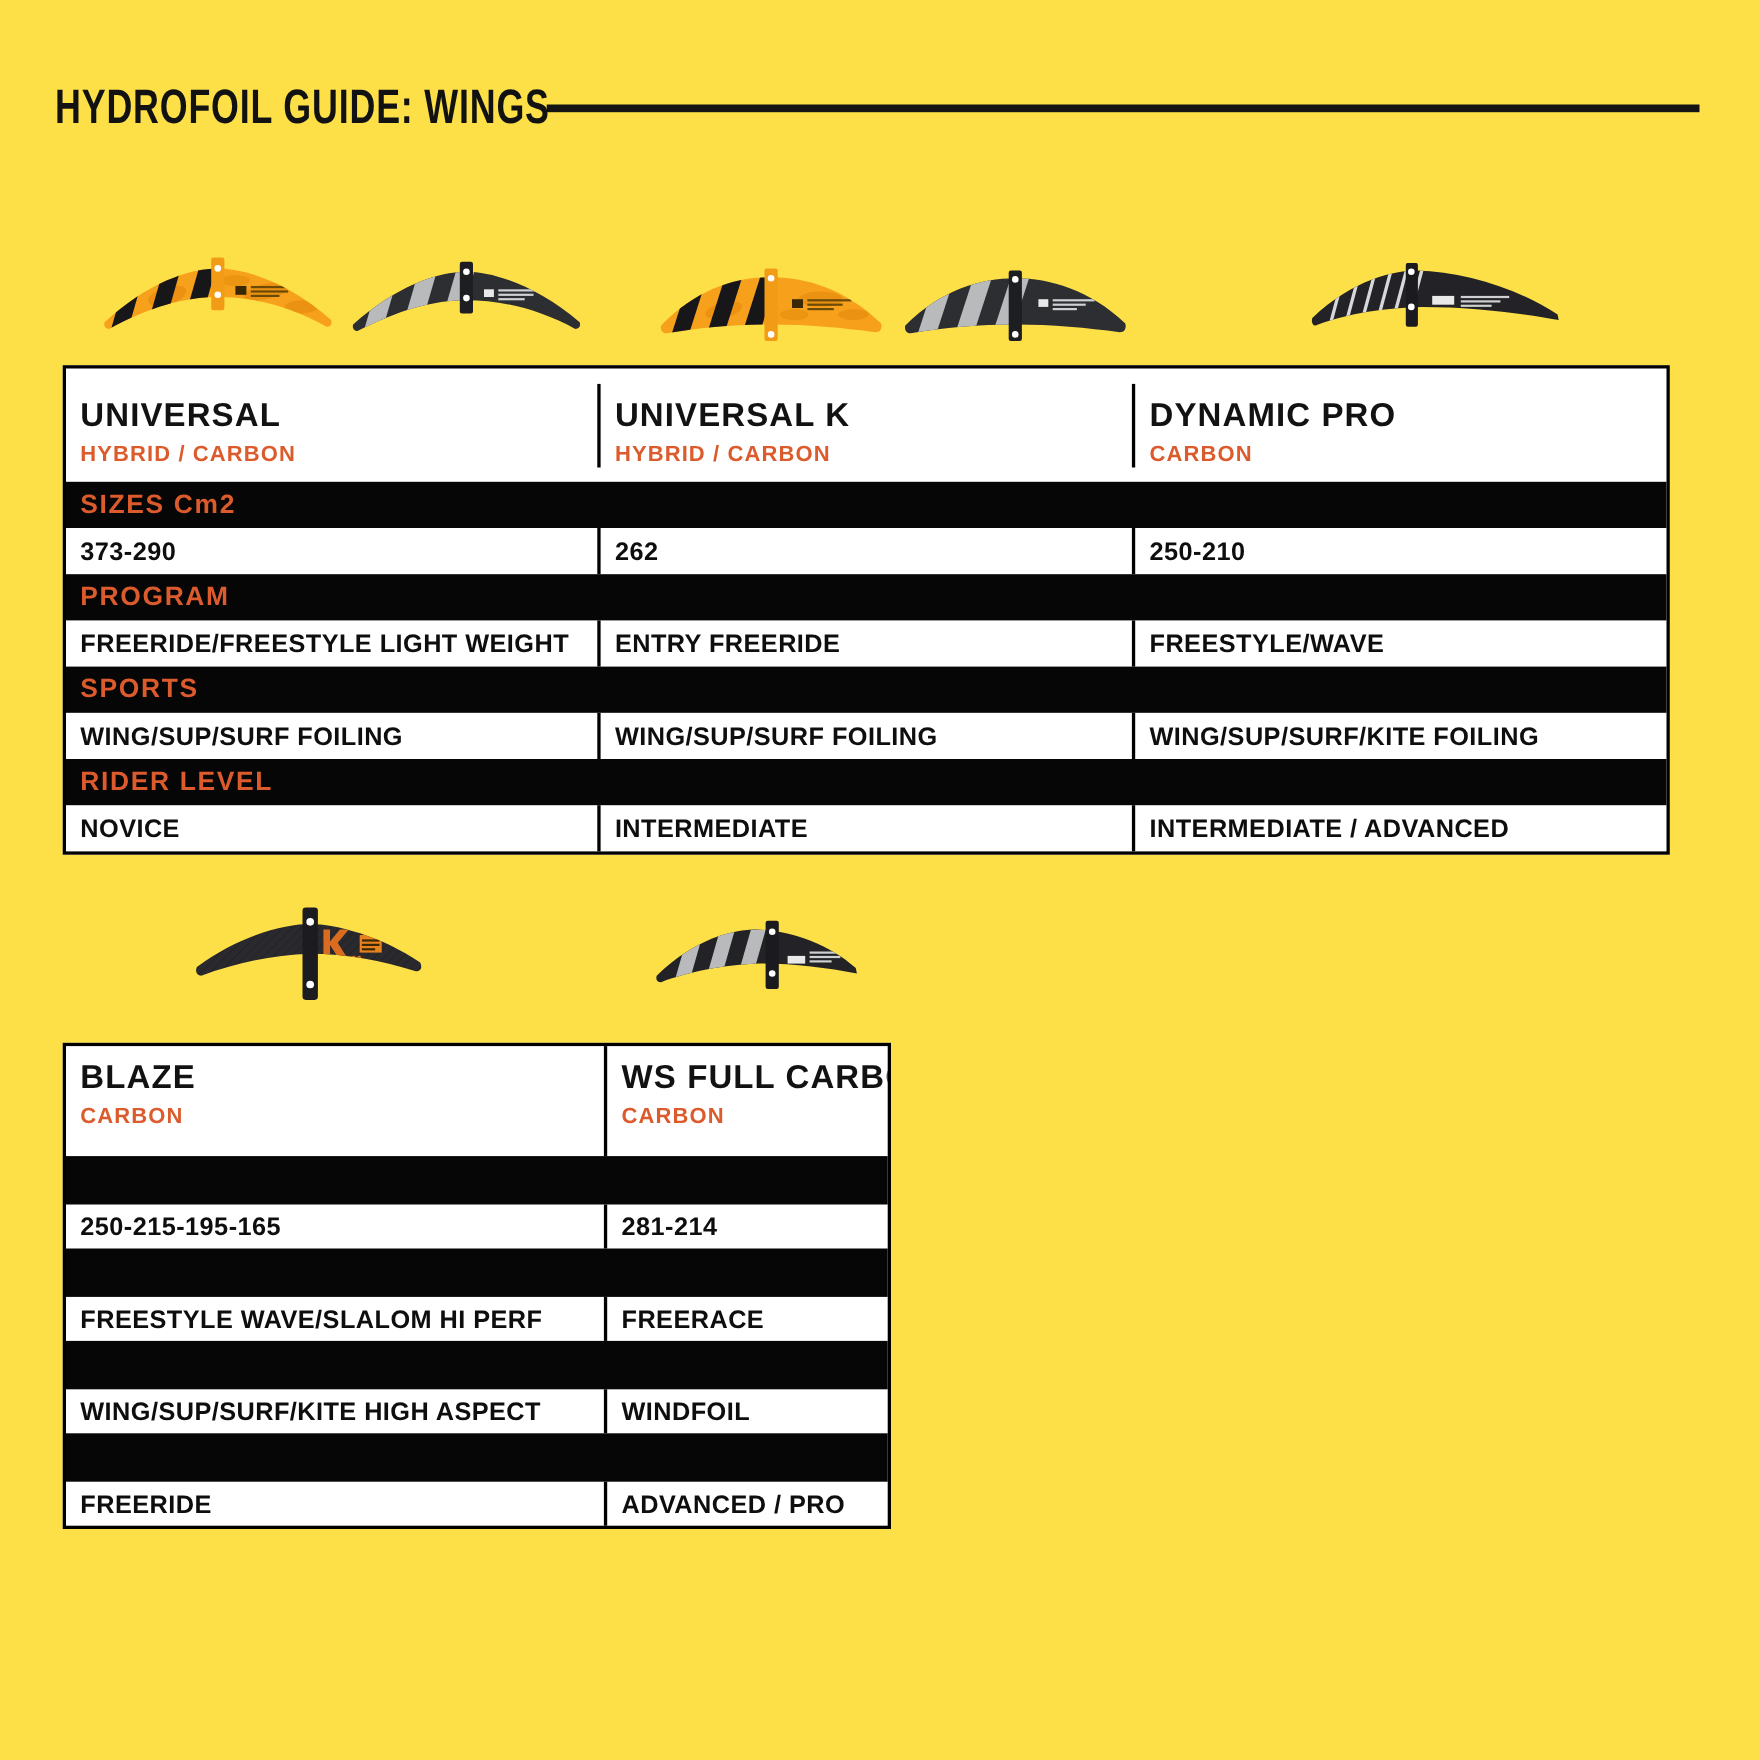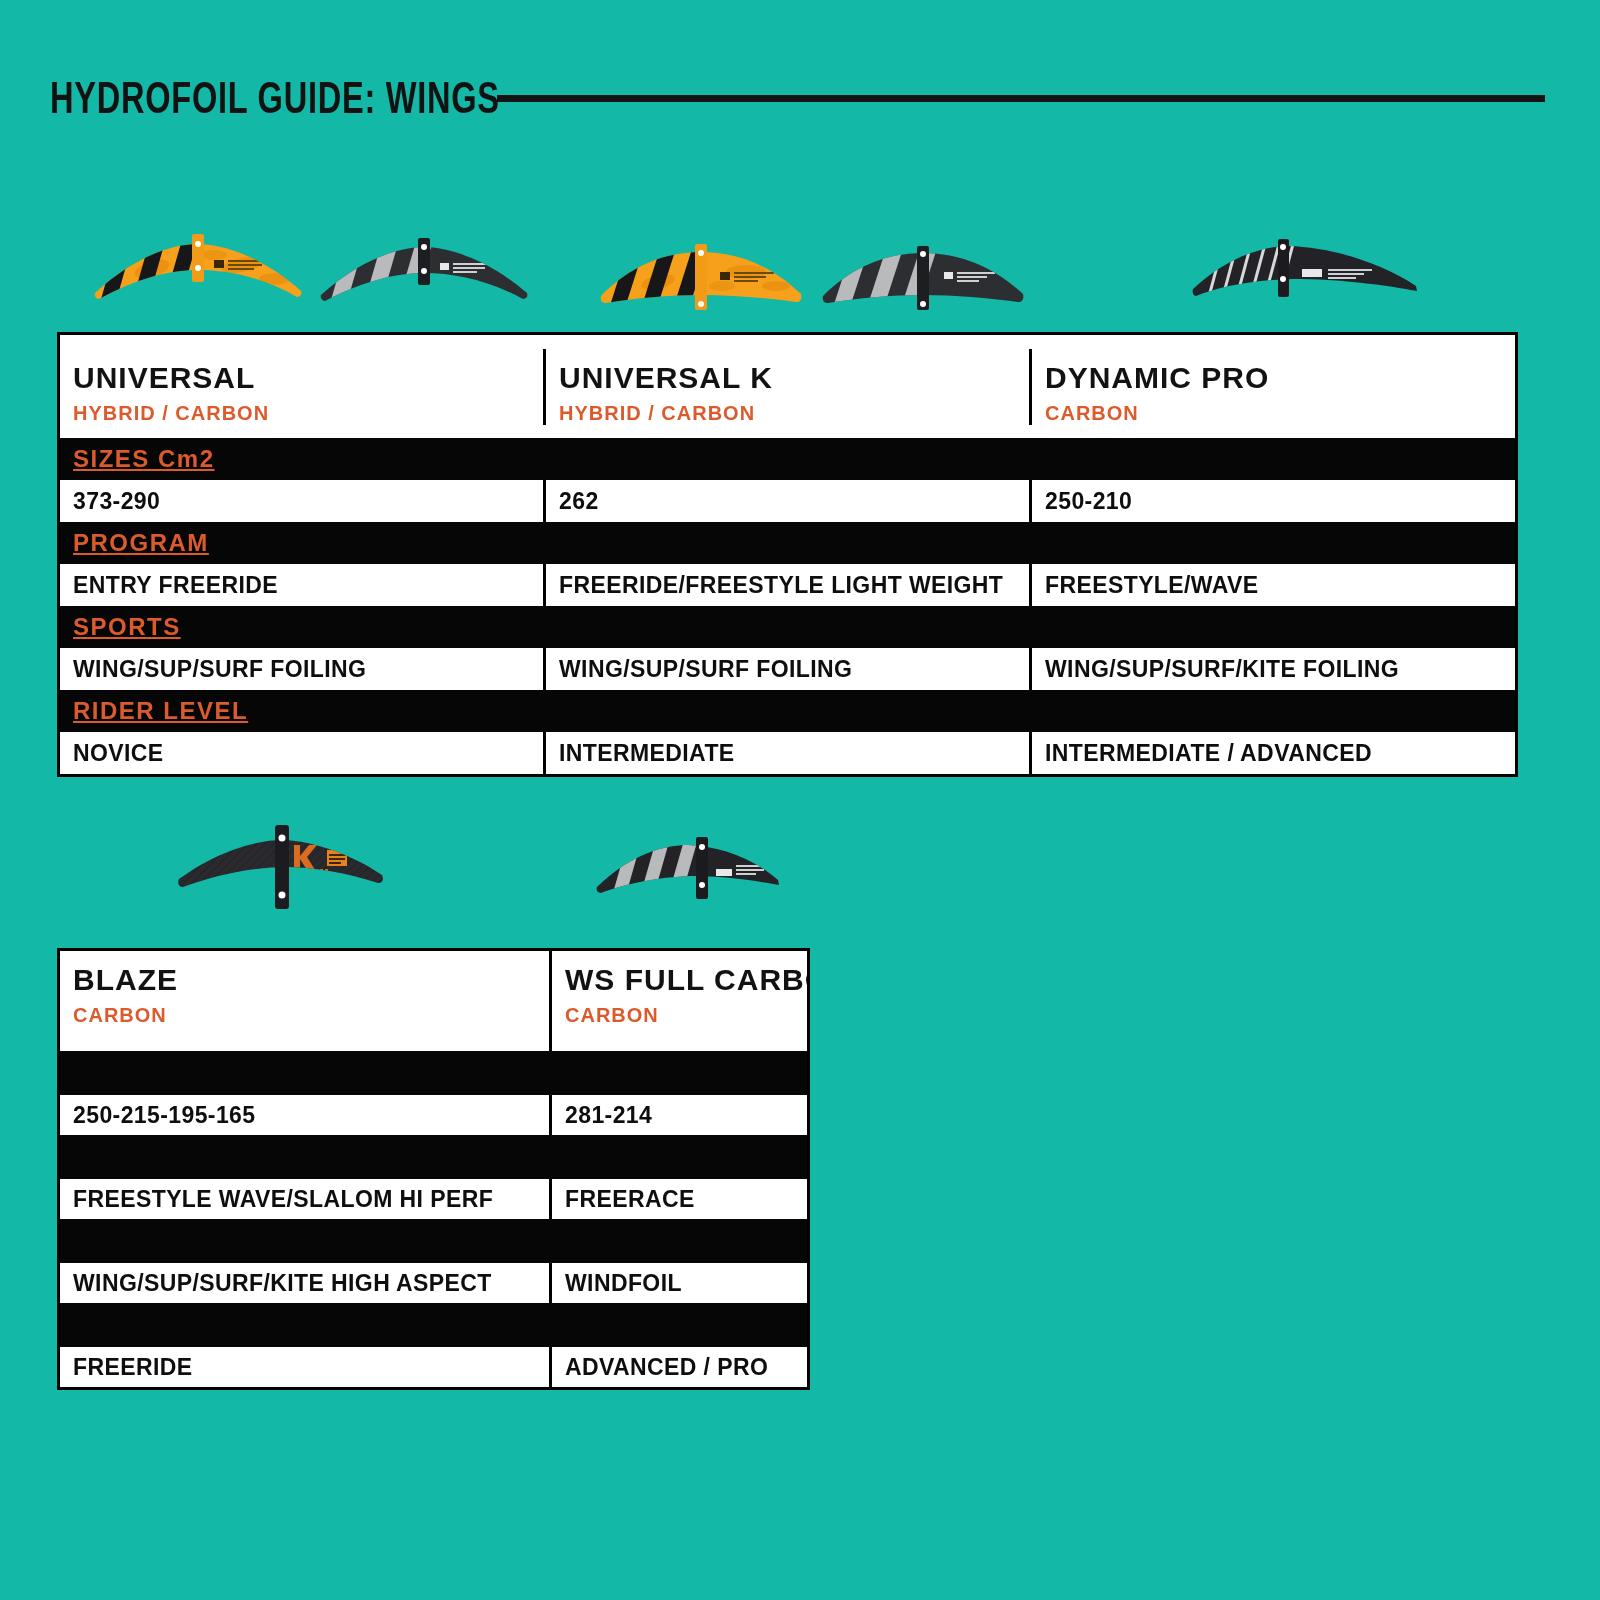--- a/index.html
+++ b/index.html
@@ -1,17 +1,17 @@
 <!DOCTYPE html>
 <html><head>
 <meta charset="utf-8">
 <style>
   html,body{margin:0;padding:0;background:#ffffff;}
   .page{
-    position:relative;width:1600px;height:1600px;background:#14b8a6;
+    position:relative;width:1600px;height:1600px;background:#fde047;
     font-family:"Liberation Sans", sans-serif;color:#0c0c0c;overflow:hidden;
   }
   
   .title{
     position:absolute;left:50px;top:76px;margin:0;
     font-size:44px;font-weight:700;letter-spacing:1px;line-height:1;
     transform:scaleX(0.74);transform-origin:left top;white-space:nowrap;color:#121212;
   }
   .title-rule{position:absolute;left:497px;top:95px;width:1048px;height:7px;background:#141414;}
   
@@ -30,21 +30,21 @@
   .row .hcell:last-child{border-right:none;}
   .t-top .hcell{flex:1 1 0;}
   .t-bottom .hcell-a{flex:0 0 492px;}
   .t-bottom .hcell-b{flex:1 1 0;}
   .pname{font-size:30px;font-weight:700;letter-spacing:1px;color:#121212;white-space:nowrap;}
   .pcons{font-size:20px;font-weight:700;letter-spacing:1px;color:#DC5B2C;margin-top:7px;white-space:nowrap;}
   .bar{
     background:#060606;color:#DC5B2C;align-items:center;
     font-size:24px;font-weight:700;letter-spacing:1.5px;padding-left:13px;
   }
-  .t-top .bar{height:42px;text-decoration:underline;}
+  .t-top .bar{height:42px;}
   .t-bottom .bar{height:44px;}
   .data-row-top{height:42px;}
   .data-row-bottom{height:40px;}
   .dcell{
     box-sizing:border-box;border-right:3px solid #000;display:flex;align-items:center;
     padding-left:13px;font-size:23px;font-weight:700;letter-spacing:0.4px;color:#0e0e0e;
     white-space:nowrap;overflow:hidden;
   }
   .row .dcell:last-child{border-right:none;}
   .t-top .dcell{flex:1 1 0;}
@@ -207,22 +207,22 @@
     <div class="row data-row-top">
       <div class="dcell">373-290</div>
       <div class="dcell">262</div>
       <div class="dcell">250-210</div>
     </div>
 
     <div class="row bar">
       <span>PROGRAM</span>
     </div>
     <div class="row data-row-top">
+      <div class="dcell">FREERIDE/FREESTYLE LIGHT WEIGHT</div>
       <div class="dcell">ENTRY FREERIDE</div>
-      <div class="dcell">FREERIDE/FREESTYLE LIGHT WEIGHT</div>
       <div class="dcell">FREESTYLE/WAVE</div>
     </div>
 
     <div class="row bar">
       <span>SPORTS</span>
     </div>
     <div class="row data-row-top">
       <div class="dcell">WING/SUP/SURF FOILING</div>
       <div class="dcell">WING/SUP/SURF FOILING</div>
       <div class="dcell">WING/SUP/SURF/KITE FOILING</div>

